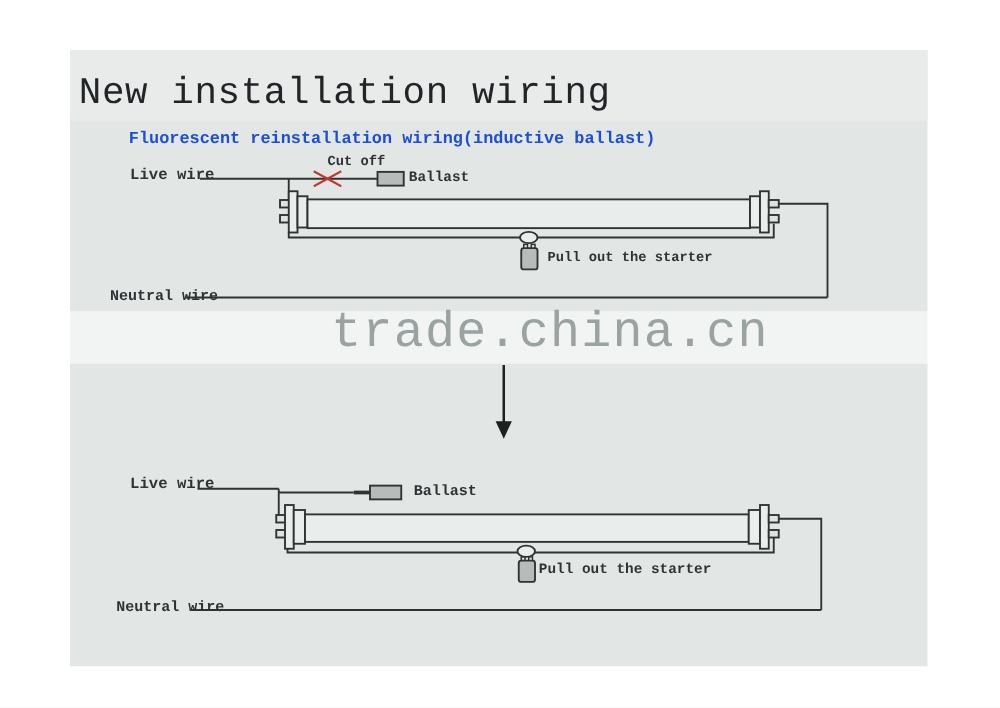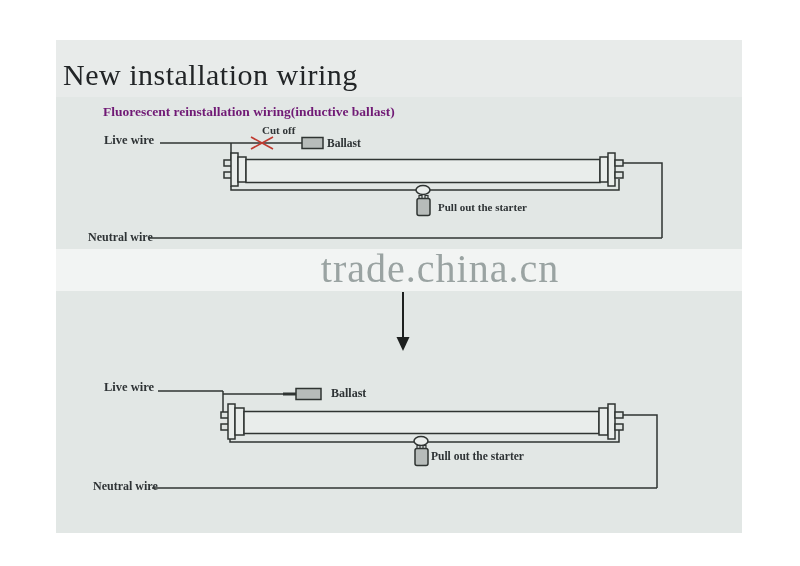--- a/index.html
+++ b/index.html
@@ -1,40 +1,40 @@
 <!DOCTYPE html>
 <html><head>
 <meta charset="utf-8">
 <style>
   html,body{margin:0;padding:0;background:#ffffff;}
   .stage{
     position:relative;width:800px;height:566px;overflow:hidden;
     background:#ffffff;
-    font-family:Liberation Serif, serif;
+    font-family:Liberation Mono, monospace;
   }
   .panel{
     position:absolute;left:56px;top:40px;width:686px;height:493px;
     background:#e2e7e5;
   }
   .panel-top-strip{
     position:absolute;left:56px;top:40px;width:686px;height:57px;
     background:#e8ebea;
   }
   svg.wiring{position:absolute;left:0;top:0;}
   .lbl{
     position:absolute;color:#2e3335;font-weight:bold;white-space:nowrap;
     line-height:1.1;
   }
   .title{
     position:absolute;left:63px;top:58px;font-size:30px;font-weight:400;
     color:#222527;letter-spacing:0.5px;white-space:nowrap;
   }
   .subtitle{
     position:absolute;left:103px;top:104px;font-size:13.5px;font-weight:bold;
-    color:#701a75;white-space:nowrap;
+    color:#1d4ed8;white-space:nowrap;
   }
   .band{
     position:absolute;left:0;top:249px;width:800px;height:42px;
     background:rgba(255,255,255,0.55);
   }
   .watermark{
     position:absolute;left:0;top:245px;width:800px;text-align:center;
     font-size:40px;font-weight:400;color:#9aa3a2;letter-spacing:1px;
     white-space:nowrap;
     margin-left:40px;

